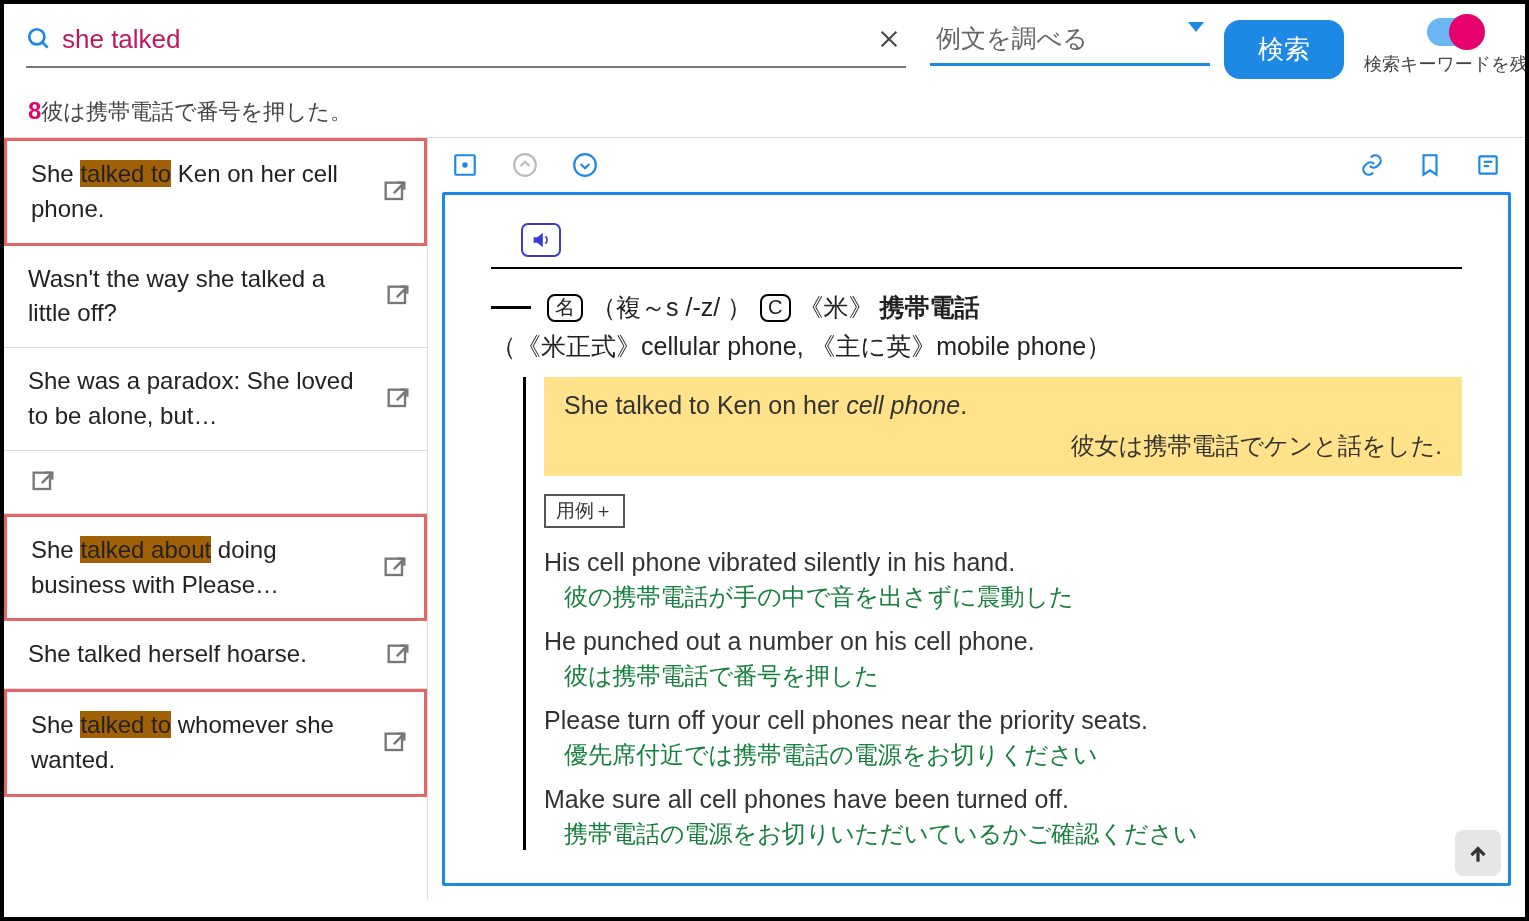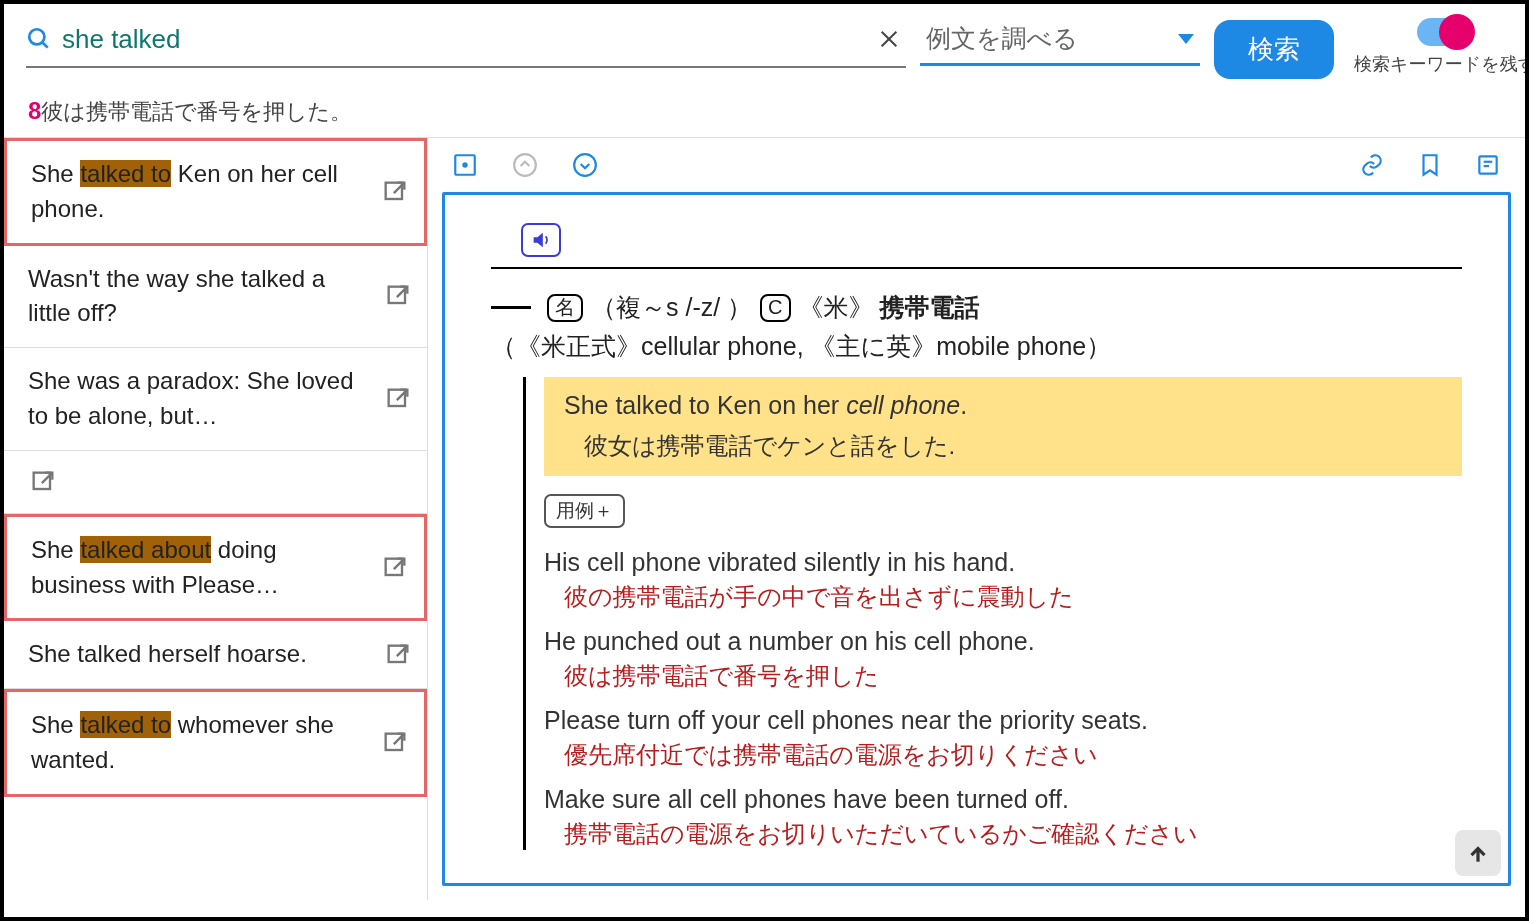--- a/index.html
+++ b/index.html
@@ -4,25 +4,25 @@
 <style>
   * { box-sizing: border-box; margin: 0; padding: 0; }
   html, body { width: 1529px; height: 921px; font-family: "Helvetica Neue", Arial, "Hiragino Kaku Gothic ProN", "Hiragino Sans", Meiryo, sans-serif; background: #fff; color: #333; overflow: hidden; }
   body { border: 4px solid #000; position: relative; }
 
   
   .topbar { display: flex; align-items: flex-start; padding: 14px 22px 0 22px; gap: 14px; }
   .search-wrap { flex: 0 0 880px; position: relative; }
   .search-underline { border-bottom: 2px solid #777; display: flex; align-items: center; padding: 4px 0 10px 0; }
   .search-icon-svg { width: 26px; height: 26px; stroke: #1e88e5; fill: none; stroke-width: 2.5; margin-right: 10px; flex: none; }
-  .search-input { flex: 1; border: none; outline: none; font-size: 26px; color: #0f766e; background: transparent; }
+  .search-input { flex: 1; border: none; outline: none; font-size: 26px; color: #be185d; background: transparent; }
   .clear-btn { width: 34px; height: 34px; display: flex; align-items: center; justify-content: center; cursor: pointer; }
   .clear-btn svg { width: 22px; height: 22px; stroke: #444; stroke-width: 2.2; }
 
-  .mode-select { flex: 0 0 280px; border-bottom: 3px solid #1e88e5; display: flex; align-items: center; justify-content: space-between; padding: 4px 6px 8px 6px; font-size: 25px; color: #666; cursor: pointer; }
+  .mode-select { flex: 0 0 280px; border-bottom: 3px solid #1e88e5; display: flex; align-items: flex-start; justify-content: space-between; padding: 4px 6px 8px 6px; font-size: 25px; color: #666; cursor: pointer; margin-left: 10px; }
   .mode-select .caret { width: 0; height: 0; border-left: 8px solid transparent; border-right: 8px solid transparent; border-top: 10px solid #1e88e5; }
 
   .search-btn { flex: none; background: #1e88e5; color: #fff; border: none; border-radius: 16px; padding: 12px 34px; font-size: 26px; cursor: pointer; margin-top:2px;}
 
   .toggle-col { flex: none; display: flex; flex-direction: column; align-items: center; margin-left: 6px; }
   .toggle { width: 56px; height: 28px; background: #6cb5f5; border-radius: 14px; position: relative; cursor: pointer; }
   .toggle .knob { position: absolute; right: -2px; top: -4px; width: 36px; height: 36px; background: #e6006b; border-radius: 50%; }
   .toggle-label { font-size: 18px; color: #444; margin-top: 6px; white-space: nowrap; }
 
   
@@ -60,27 +60,27 @@
 
   hr.sep { border: none; border-top: 2px solid #000; margin: 6px 0 22px 0; }
 
   .def-row { display: flex; align-items: center; flex-wrap: wrap; gap: 6px; font-size: 25px; color: #222; }
   .dash { width: 40px; border-top: 3px solid #000; margin-right: 8px; }
   .pill { display: inline-flex; align-items: center; justify-content: center; border: 2px solid #000; border-radius: 8px; padding: 0 6px; font-size: 20px; height: 28px; margin: 0 2px; }
   .bold { font-weight: 700; }
 
   .example-block { margin: 14px 0 0 32px; border-left: 3px solid #000; padding-left: 18px;}
   .example-main { background: #ffe28a; padding: 14px 20px; font-size: 25px; }
-  .example-main .jp { font-size: 24px; margin-top: 10px; padding-left: 20px;}
+  .example-main .jp { font-size: 24px; margin-top: 10px; padding-left: 20px; text-align: right;}
   .ital { font-style: italic; }
 
-  .yorei-btn { border: 2px solid #555; border-radius: 7px; padding: 2px 10px; font-size: 19px; margin: 18px 0 8px 0; display: inline-block; cursor: pointer; }
+  .yorei-btn { border: 2px solid #555; border-radius: 0; padding: 2px 10px; font-size: 19px; margin: 18px 0 8px 0; display: inline-block; cursor: pointer; }
 
   .ex { font-size: 25px; margin: 12px 0 4px 0; }
-  .ex-jp { font-size: 24px; margin: 0 0 14px 20px; color: #b91c1c; }
+  .ex-jp { font-size: 24px; margin: 0 0 14px 20px; color: #15803d; }
 
   .pagetop { position: absolute; right: 24px; bottom: 24px; width: 46px; height: 46px; background: #e6e6e6; border-radius: 8px; display: flex; align-items: center; justify-content: center; cursor: pointer; }
   .pagetop svg { width: 26px; height: 26px; stroke: #333; stroke-width: 3; fill: none; }
 </style>
 </head>
 <body>
 
 <div class="topbar">
   <div class="search-wrap">
     <div class="search-underline">

